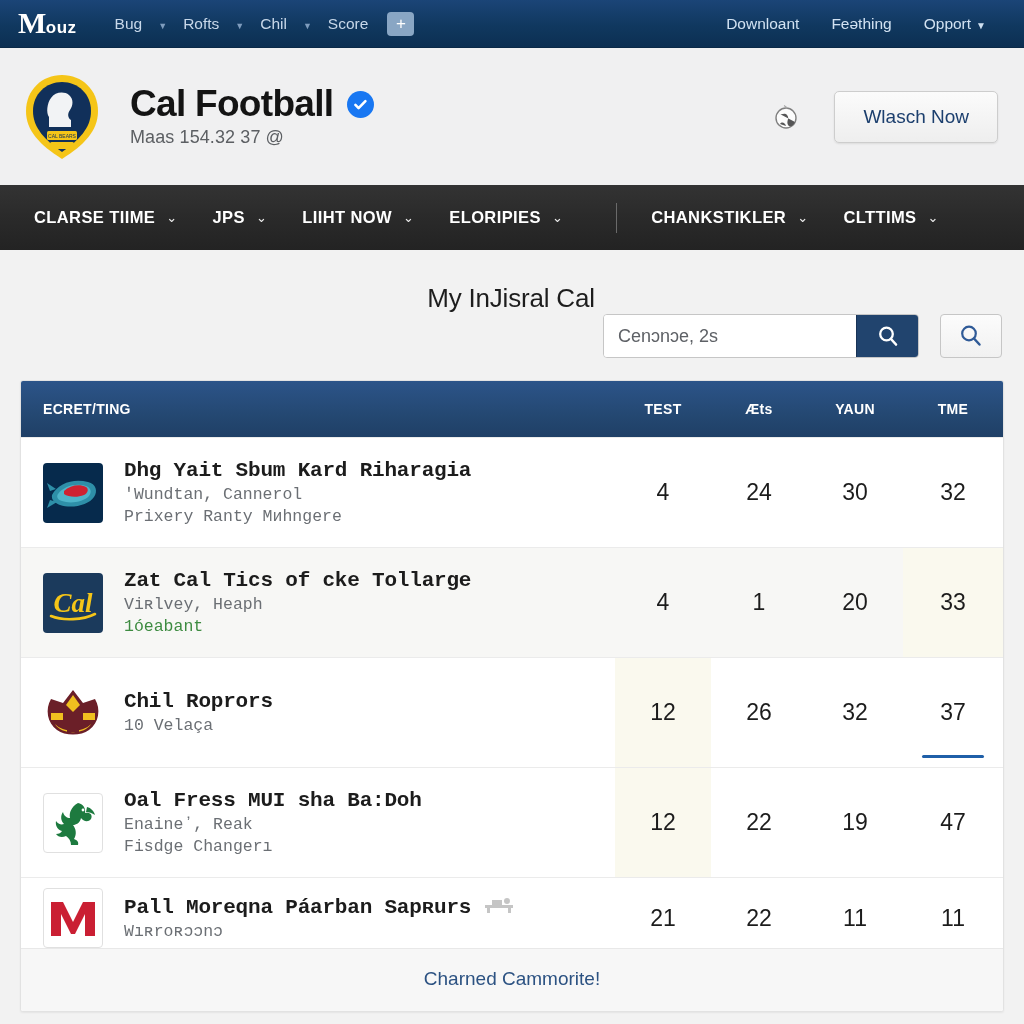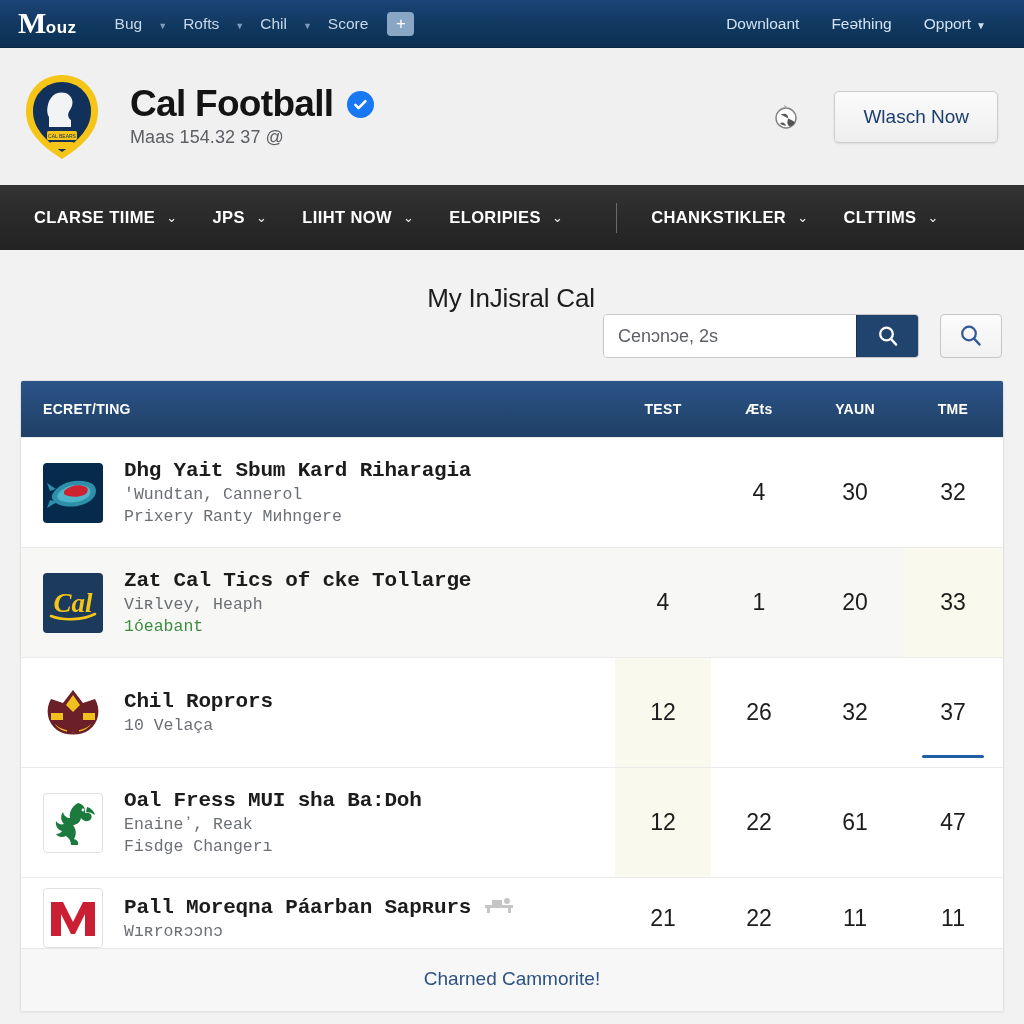--- a/index.html
+++ b/index.html
@@ -494,20 +494,21 @@
         </div>
         <div class="titles">
           <div class="t-main">
             <span>Dhg Yait Sbum Kard Riharagia</span>
           </div>
           <div class="t-sub">ʹWundtan, Cannerol</div>
           <div class="t-sub">Prixery Ranty Mиhngere</div>
         </div>
       </div>
       <div class="tcell-num">4</div>
+      <div class="tcell-num">24</div>
       <div class="tcell-num">30</div>
       <div class="tcell-num wide">32</div>
     </div>
 
     <div class="trow shade">
       <div class="tcell-main">
         <div class="logo-box cal">
           <svg width="56" height="40" viewBox="0 0 56 40" aria-hidden="true">
             <text x="28" y="29" font-size="27" fill="#f5c518" text-anchor="middle" font-family="Liberation Serif, serif" font-style="italic" font-weight="bold">Cal</text>
             <path d="M6 33 C18 38 38 37 50 31" stroke="#f5c518" stroke-width="2.6" fill="none" stroke-linecap="round"></path>
@@ -564,21 +565,21 @@
         <div class="titles">
           <div class="t-main">
             <span>Oal Fress MUI sha Ba:Doh</span>
           </div>
           <div class="t-sub">Enaineʼ, Reak</div>
           <div class="t-sub">Fisdge Changerı</div>
         </div>
       </div>
       <div class="tcell-num tint">12</div>
       <div class="tcell-num">22</div>
-      <div class="tcell-num">61</div>
+      <div class="tcell-num">19</div>
       <div class="tcell-num wide">47</div>
     </div>
 
     <div class="trow clip">
       <div class="tcell-main">
         <div class="logo-box plain">
           <svg width="52" height="52" viewBox="0 0 52 52" aria-hidden="true">
             <path d="M4 10 L16 10 L26 30 L36 10 L48 10 L48 44 L38 44 L38 22 L28 42 L24 42 L14 22 L14 44 L4 44 Z" fill="#ca1f33"></path>
           </svg>
         </div>

